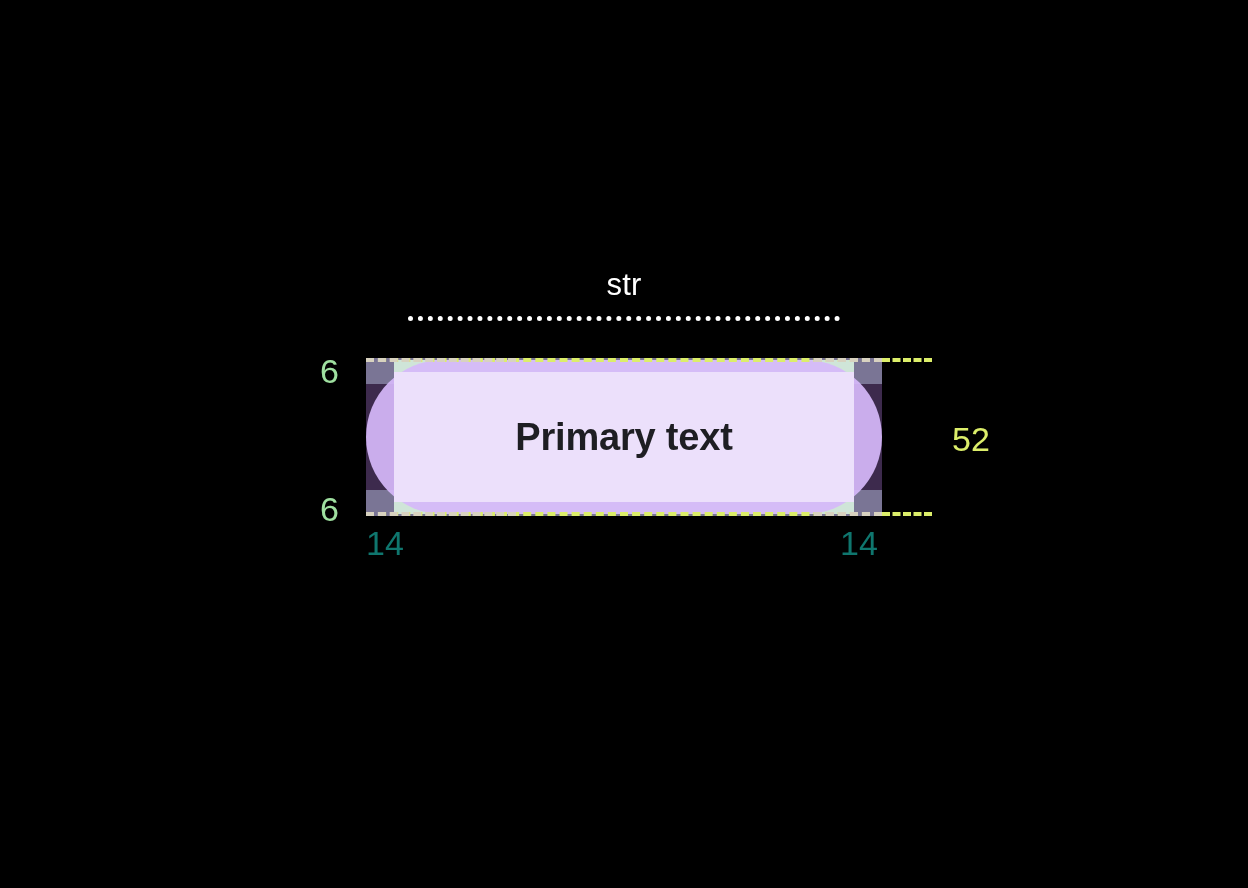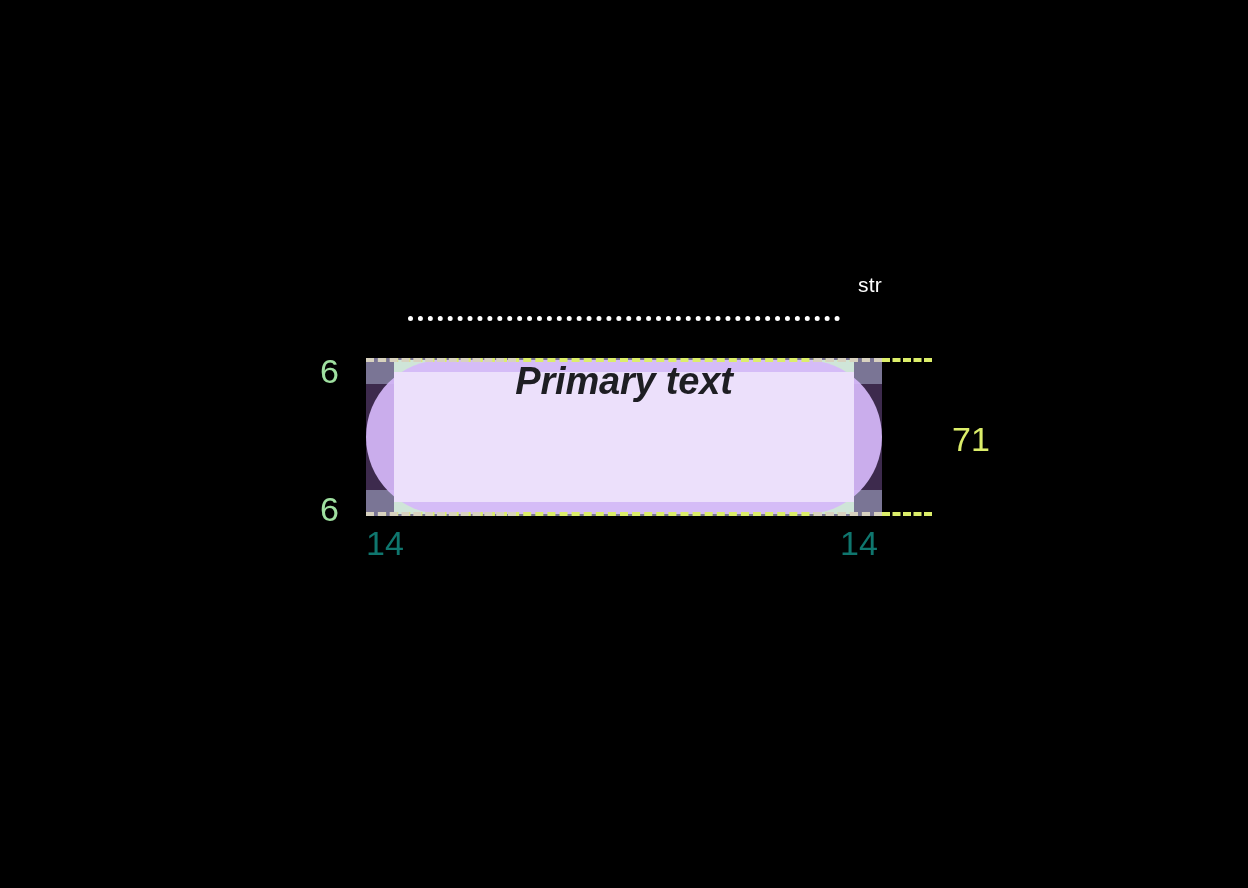--- a/index.html
+++ b/index.html
@@ -22,23 +22,23 @@
     inset: 0;
     background: #000000;
   }
 
   
   .str-label {
     position: absolute;
     left: 366px;
     top: 264px;
     width: 516px;
-    text-align: right;
+    text-align: center;
     color: #ffffff;
-    font-size: 21px;
+    font-size: 31px;
     line-height: 42px;
     letter-spacing: 0.2px;
     white-space: nowrap;
   }
   .str-rule {
     position: absolute;
     left: 408px;
     top: 316px;
     width: 432px;
     height: 0;
@@ -95,22 +95,22 @@
   
   .pill {
     position: absolute;
     left: 0px;
     top: 2px;
     width: 516px;
     height: 154px;
     border-radius: 78px;
     background: rgba(214,185,250,0.92);
     display: flex;
+    align-items: center;
     justify-content: center;
-    font-style: italic;
   }
   .pill-inner {
     position: absolute;
     left: 28px;
     right: 28px;
     top: 12px;
     bottom: 12px;
     background: #ece0fb;
   }
   .pill-label {
@@ -203,15 +203,15 @@
     <div class="box-outline-pale right-bottom"></div>
   </div>
 
   <div class="ext-guide top"></div>
   <div class="ext-guide bottom"></div>
 
   <div class="num green num-pad-top">6</div>
   <div class="num green num-pad-bottom">6</div>
   <div class="num violet num-pad-left">14</div>
   <div class="num violet num-pad-right">14</div>
-  <div class="num yellow num-height">71</div>
+  <div class="num yellow num-height">52</div>
 
 </div>
 
 </body></html>

